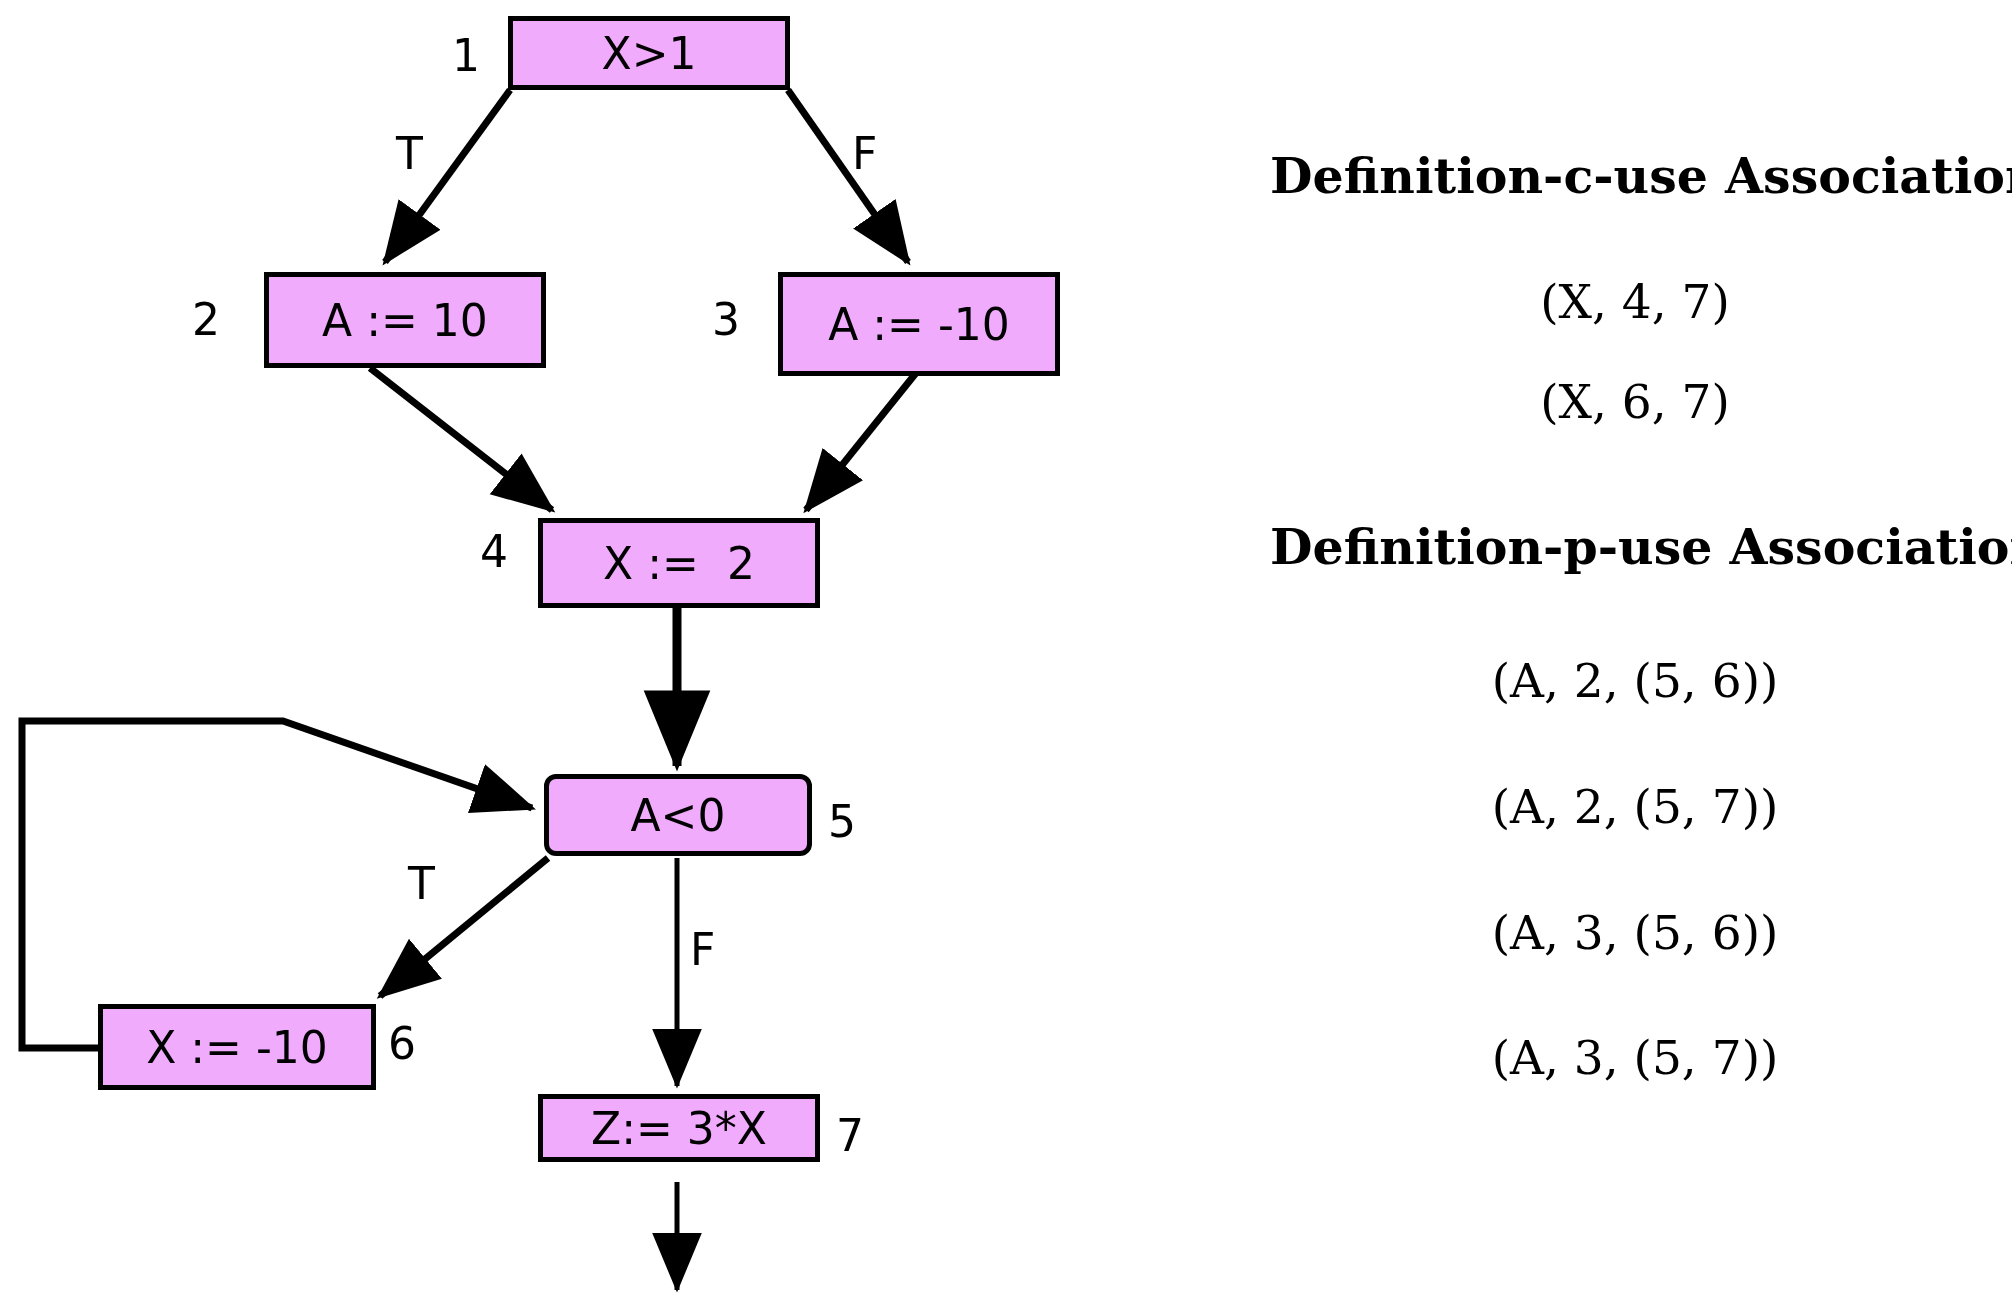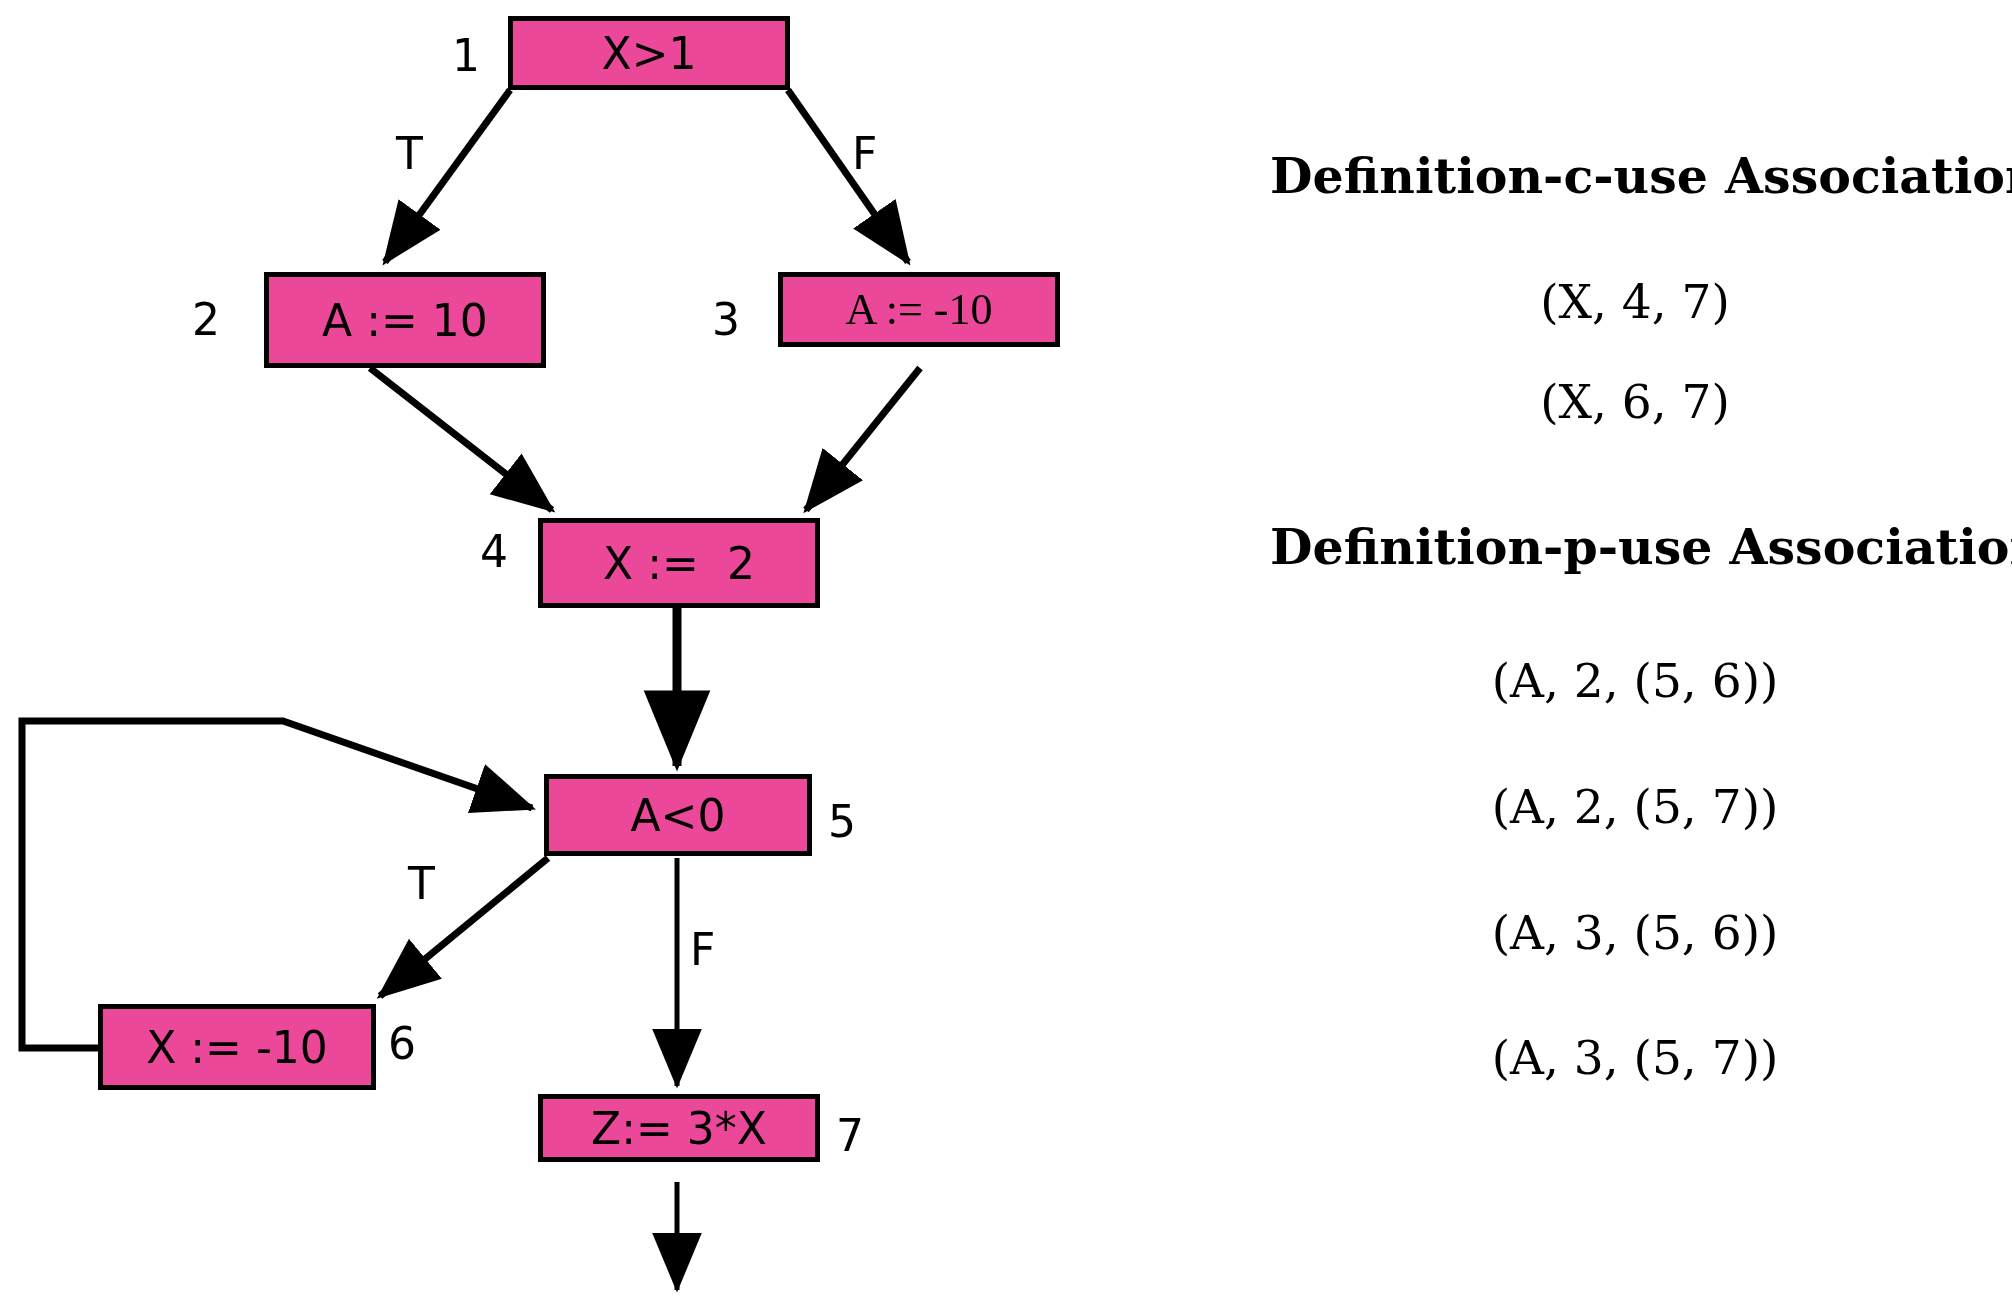--- a/index.html
+++ b/index.html
@@ -27,21 +27,21 @@
     left: 0;
     top: 0;
     width: 2012px;
     height: 1316px;
   }
   
   .node-box {
     position: absolute;
     box-sizing: border-box;
     border: 5px solid #000000;
-    background: #ec4899;
+    background: #f0abfc;
     display: flex;
     align-items: center;
     justify-content: center;
     font-family: "DejaVu Sans", sans-serif;
     color: #000000;
     white-space: pre;
   }
   .node-label {
     position: absolute;
     font-family: "DejaVu Sans", sans-serif;
@@ -55,23 +55,23 @@
     font-family: "DejaVu Sans", sans-serif;
     font-size: 44px;
     color: #000000;
     line-height: 1;
     white-space: pre;
   }
 
   
   #node-1 { left: 508px;  top: 16px;   width: 282px; height: 74px;  font-size: 44px; }
   #node-2 { left: 264px;  top: 272px;  width: 282px; height: 96px;  font-size: 44px; }
-  #node-3 { left: 778px;  top: 272px;  width: 282px; height: 75px;  font-size: 44px; font-family: Liberation Serif, serif; }
+  #node-3 { left: 778px;  top: 272px;  width: 282px; height: 104px;  font-size: 44px; }
   #node-4 { left: 538px;  top: 518px;  width: 282px; height: 90px;  font-size: 44px; }
-  #node-5 { left: 544px;  top: 774px;  width: 268px; height: 82px;  font-size: 44px; }
+  #node-5 { left: 544px;  top: 774px;  width: 268px; height: 82px;  font-size: 44px; border-radius: 12px; }
   #node-6 { left: 98px;   top: 1004px; width: 278px; height: 86px;  font-size: 44px; }
   #node-7 { left: 538px;  top: 1094px; width: 282px; height: 68px;  font-size: 44px; }
 
   
   #label-1 { left: 452px;  top: 34px; }
   #label-2 { left: 192px;  top: 298px; }
   #label-3 { left: 712px;  top: 298px; }
   #label-4 { left: 480px;  top: 530px; }
   #label-5 { left: 828px;  top: 800px; }
   #label-6 { left: 388px;  top: 1022px; }

